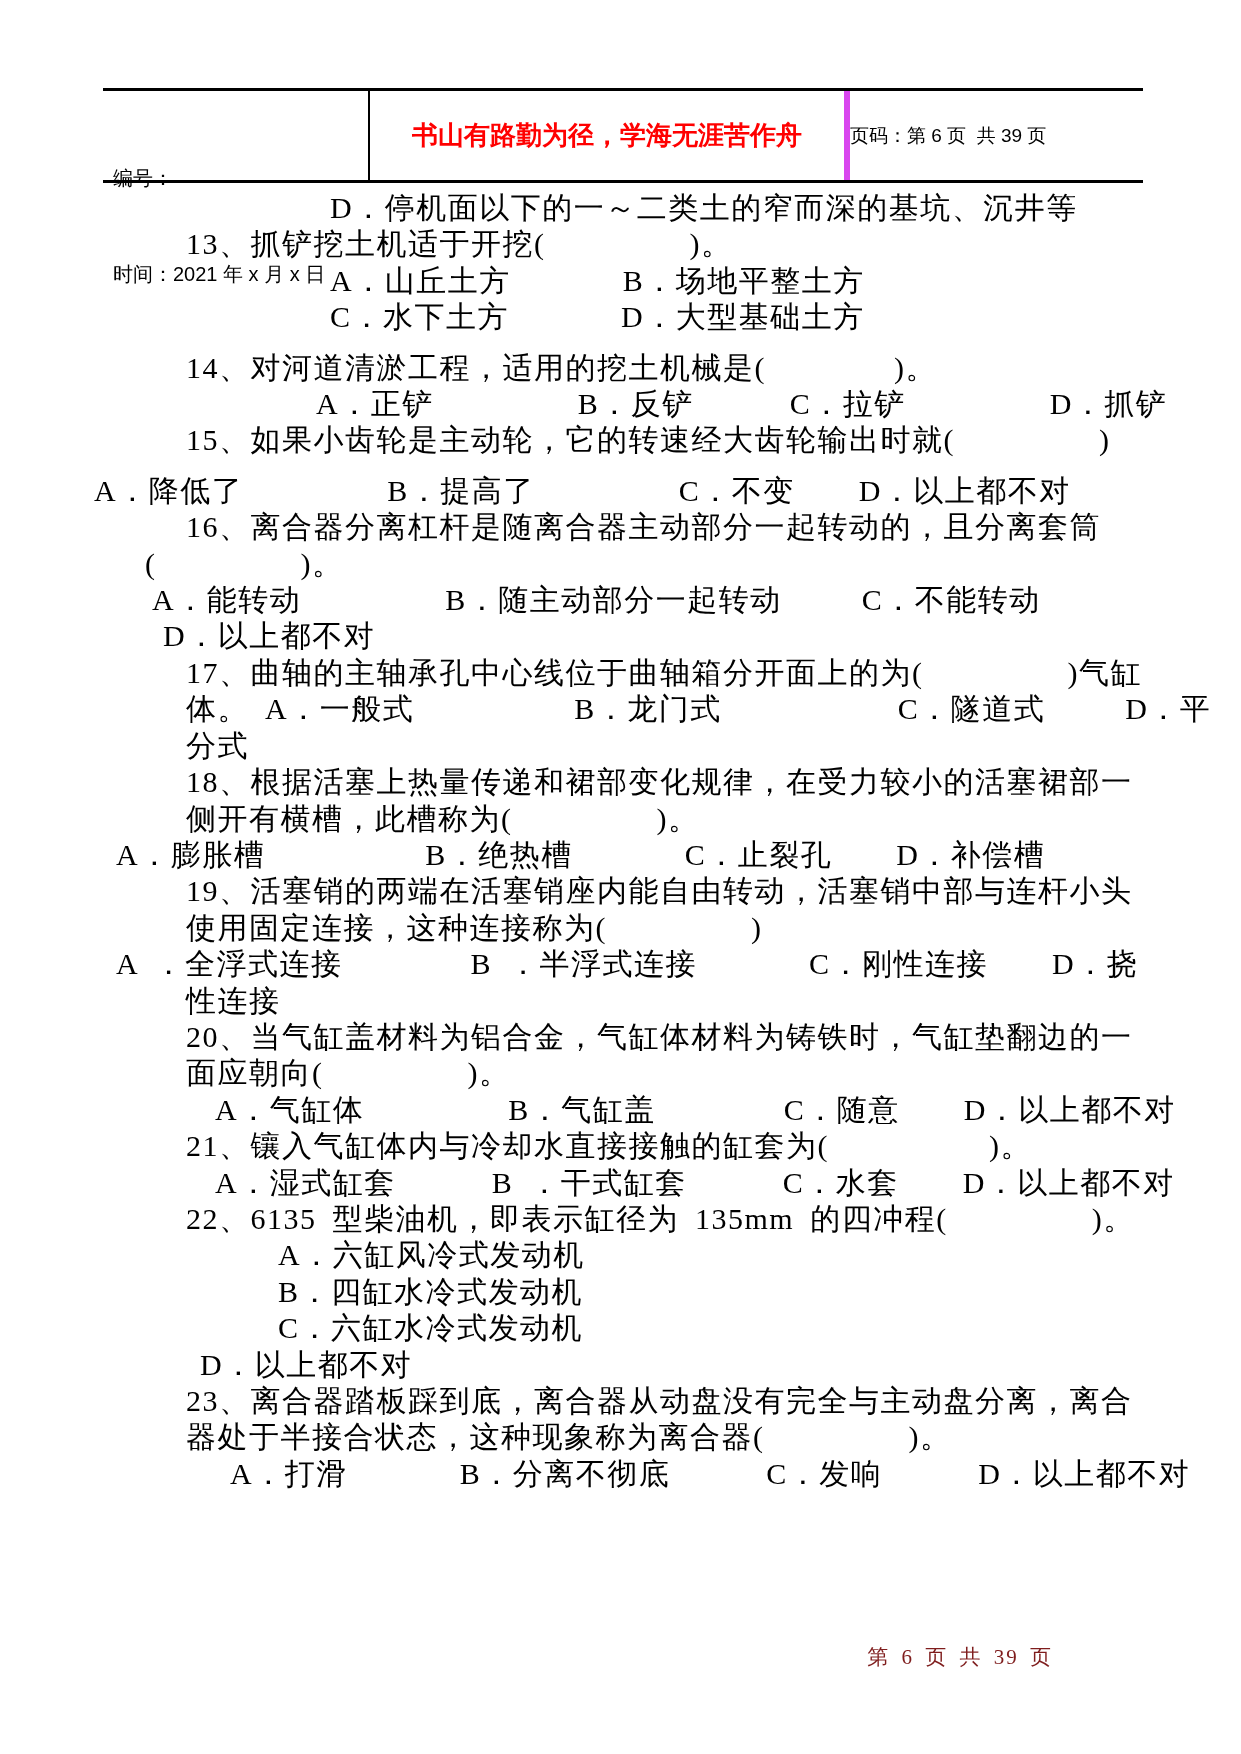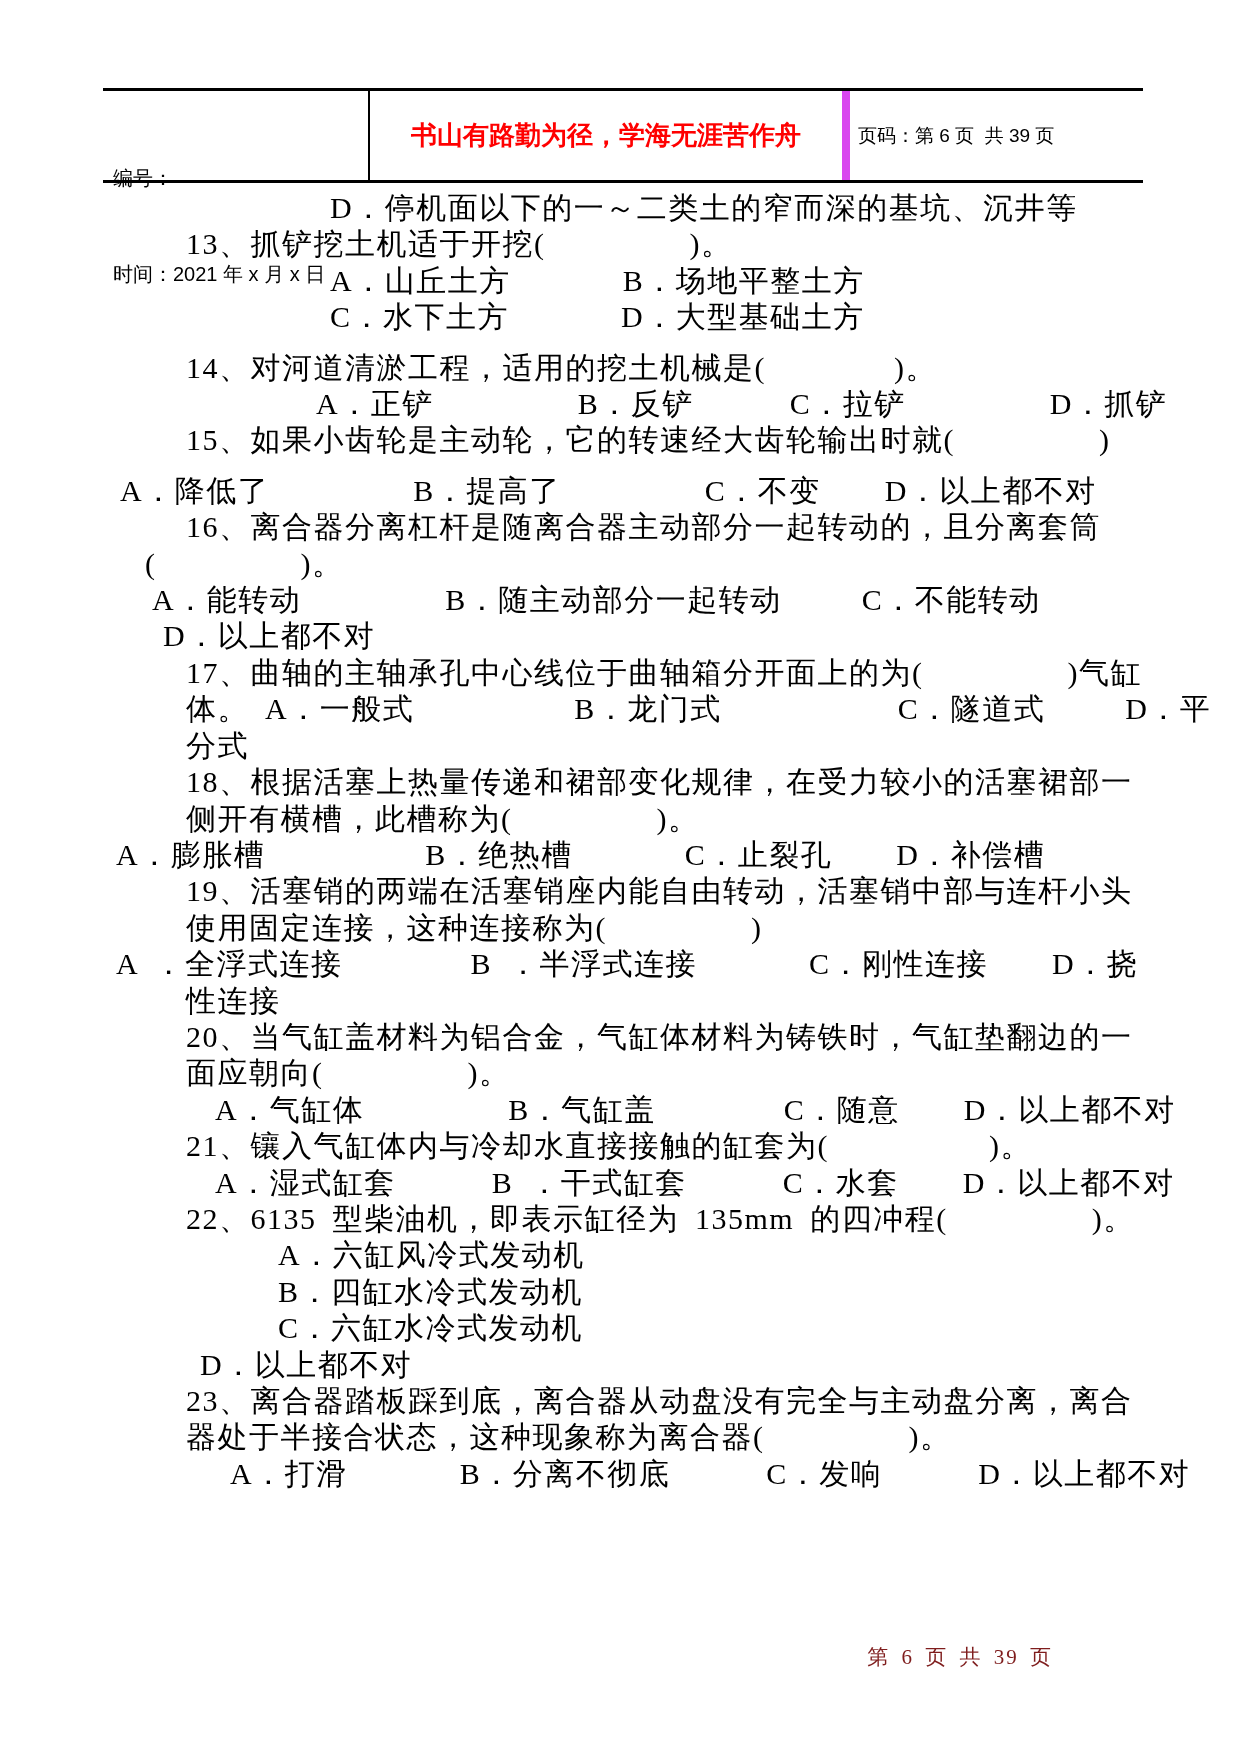--- a/index.html
+++ b/index.html
@@ -24,33 +24,33 @@
   .c1 {
     width: 265px;
     padding: 7px 0 16px 10px;
     font-family: "Liberation Sans", "DejaVu Sans", sans-serif;
     font-size: 20px; line-height: 32px;
     white-space: pre;
   }
   .c2 {
     width: 482px;
     border-left: 2px solid #000;
-    border-right: 8px solid #d946ef;
+    border-right: 6px solid #d946ef;
     display: flex; align-items: center; justify-content: center; font-family: Liberation Serif, serif;
   }
   .motto {
     font-weight: bold;
     font-size: 26px;
     letter-spacing: 0px;
     white-space: pre;
   }
   .c3 {
     flex: 1;
     display: flex; align-items: center;
-    padding-left: 8px;
+    padding-left: 0;
     font-family: "Liberation Sans", "DejaVu Sans", sans-serif;
     font-size: 19px;
     white-space: pre;
   }
   
   .doc-body { position: absolute; left: 0; top: 190px; width: 1241px; }
   .ln {
     white-space: pre;
     font-size: 30px;
     line-height: 36.4px;
@@ -58,21 +58,21 @@
     word-spacing: 7px;
   }
   .gap   { margin-top: 14px; }
   .ml145 { margin-left: 145px; }
   .ml152 { margin-left: 152px; }
   .ml163 { margin-left: 163px; }
   .ml186 { margin-left: 186px; }
   .ml198 { margin-left: 116px; }
   .ml200 { margin-left: 200px; }
   .ml215 { margin-left: 215px; }
-  .ml227 { margin-left: 120px; }
+  .ml227 { margin-left: 94px; }
   .ml230 { margin-left: 230px; }
   .ml278 { margin-left: 278px; }
   .ml316 { margin-left: 316px; }
   .ml330 { margin-left: 330px; }
   
   .ftr {
     position: absolute; top: 1618px; right: 188px;
     font-size: 21px;
     letter-spacing: 2px;
     word-spacing: 4px;

